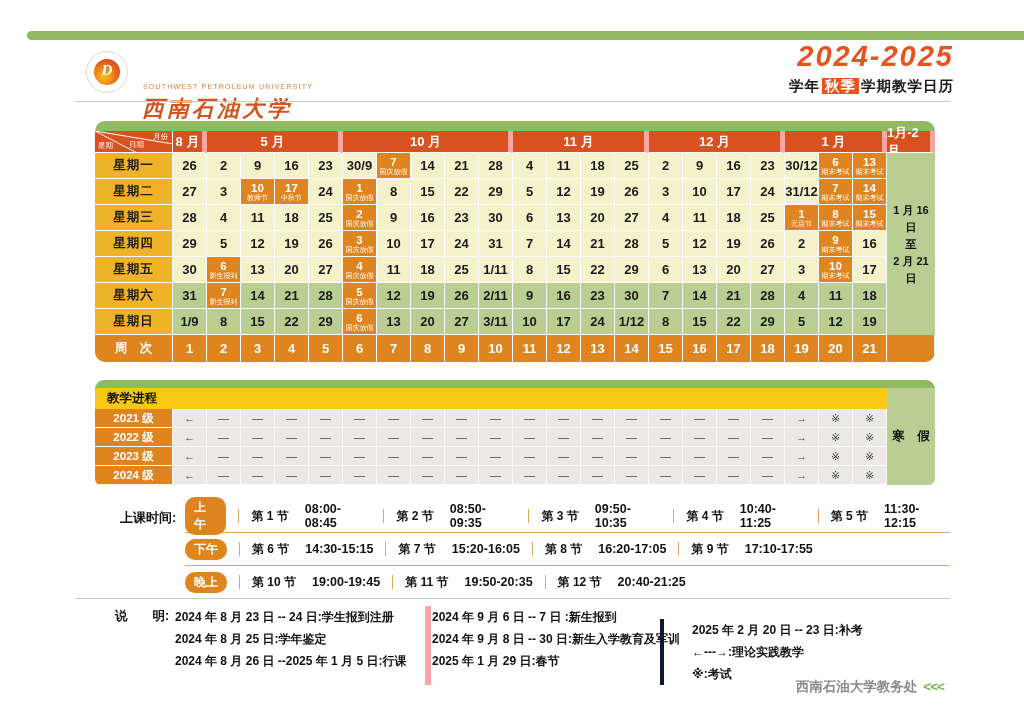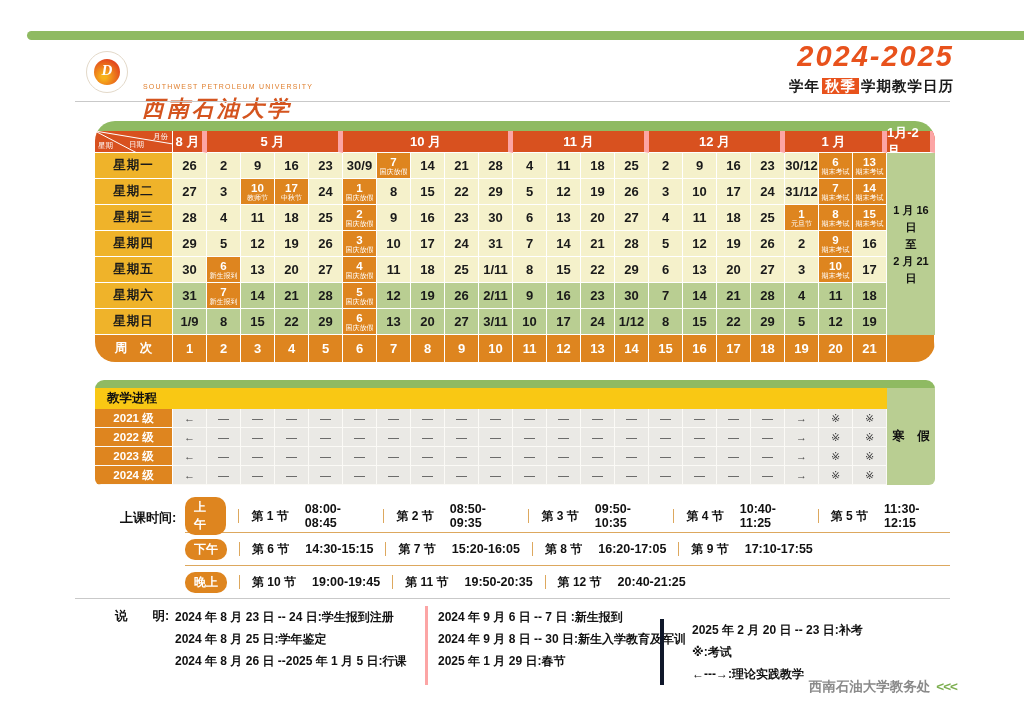--- a/index.html
+++ b/index.html
@@ -18,21 +18,21 @@
   .uni-cn{position:absolute;left:142px;top:53px;color:#D4541E;font-size:22px;font-weight:bold;
         font-style:italic;letter-spacing:3px;font-family:"Liberation Serif","DejaVu Serif",serif;margin-top:41px;}
   .uni-en{position:absolute;left:143px;top:83px;color:#E08030;font-size:7px;letter-spacing:1.2px;}
   .yr{position:absolute;right:70px;top:40px;width:300px;text-align:right;color:#E8521C;
       font-size:29px;font-weight:bold;font-style:italic;letter-spacing:2px;}
   .sem{position:absolute;right:70px;top:77px;width:300px;text-align:right;color:#1a1a1a;
       font-size:14.5px;font-weight:bold;letter-spacing:1px;}
   .sem-hl{background:#E8521C;color:#fff;padding:0 3px;margin:16px 2px;}
   .hdr-line{position:absolute;top:101px;left:75px;width:875px;height:1px;background:#c9c9c9;}
   
-  .tbl-wrap{position:absolute;left:95px;top:121px;width:840px;border-radius:20px;overflow:hidden;}
+  .tbl-wrap{position:absolute;left:95px;top:121px;width:840px;border-radius:10px;overflow:hidden;}
   .strip{height:10px;background:#8FBA62;}
   .grid{display:grid;grid-template-columns:78px repeat(21,34px) 48px;
         grid-template-rows:22px repeat(7,26px) 27px;}
   .grid>div{box-sizing:border-box;}
   .corner{position:relative;background:#D8511F;border-right:1px solid #fff;border-bottom:1px solid #fff;}
   .corner svg{position:absolute;inset:0;}
   .corner span{position:absolute;color:#fff;font-size:7.5px;line-height:8px;}
   .c-m{right:4px;top:2px;}
   .c-d{left:34px;top:10px;}
   .c-w{left:3px;bottom:2px;}
@@ -77,24 +77,24 @@
   .tdiv{width:1px;height:14px;background:#DDA85E;margin:0 12px;}
   .tname{font-size:12px;font-weight:bold;color:#111;white-space:pre;}
   .ttime{font-size:12.5px;font-weight:bold;color:#111;margin-left:16px;}
   
   .notes-line{position:absolute;top:598px;left:75px;width:875px;height:1px;background:#c9c9c9;}
   .notes{position:absolute;left:75px;top:606px;width:875px;display:flex;}
   .notes-label{width:100px;padding-left:40px;box-sizing:border-box;font-weight:bold;
         font-size:12.5px;color:#111;white-space:pre;line-height:21px;}
   .ncol{font-size:12px;font-weight:bold;color:#111;line-height:22px;white-space:pre;}
   .ncol1{width:250px;}
-  .ncol2{width:235px;border-left:3px solid #fca5a5;padding-left:10px;box-sizing:border-box;}
+  .ncol2{width:235px;border-left:6px solid #fca5a5;padding-left:1px;box-sizing:border-box;}
   .ncol3{border-left:4px solid #0f172a;padding-left:28px;box-sizing:border-box;margin-top:13px;}
   
-  .footer{position:absolute;top:678px;right:67px;font-size:13.5px;font-weight:bold;color:#8a8a8a;}
+  .footer{position:absolute;top:678px;right:80px;font-size:13.5px;font-weight:bold;color:#8a8a8a;}
   .arrows{color:#7CAE4F;margin-left:6px;letter-spacing:-1px;}
 </style>
 </head>
 <body>
 
 <div class="page">
 
   <div class="topbar"></div>
 
   <div class="logo">
@@ -518,20 +518,20 @@
           <div class="ttime">20:40-21:25</div>
         </div>
       </div>
   </div>
 
   <div class="notes-line"></div>
   <div class="notes">
     <span class="notes-label">说　　明:</span>
     <div class="ncol ncol1" id="ncol1"><div class="">2024 年 8 月 23 日 -- 24 日:学生报到注册</div><div class="">2024 年 8 月 25 日:学年鉴定</div><div class="">2024 年 8 月 26 日 --2025 年 1 月 5 日:行课</div></div>
     <div class="ncol ncol2" id="ncol2"><div class="">2024 年 9 月 6 日 -- 7 日 :新生报到</div><div class="">2024 年 9 月 8 日 -- 30 日:新生入学教育及军训</div><div class="">2025 年 1 月 29 日:春节</div></div>
-    <div class="ncol ncol3" id="ncol3"><div class="">2025 年 2 月 20 日 -- 23 日:补考</div><div class="">※:考试</div><div class="">←---→:理论实践教学</div></div>
+    <div class="ncol ncol3" id="ncol3"><div class="">2025 年 2 月 20 日 -- 23 日:补考</div><div class="">←---→:理论实践教学</div><div class="">※:考试</div></div>
   </div>
 
   <div class="footer">
     <span>西南石油大学教务处</span><span class="arrows">&lt;&lt;&lt;</span>
   </div>
 
 </div>
 
 </body></html>

